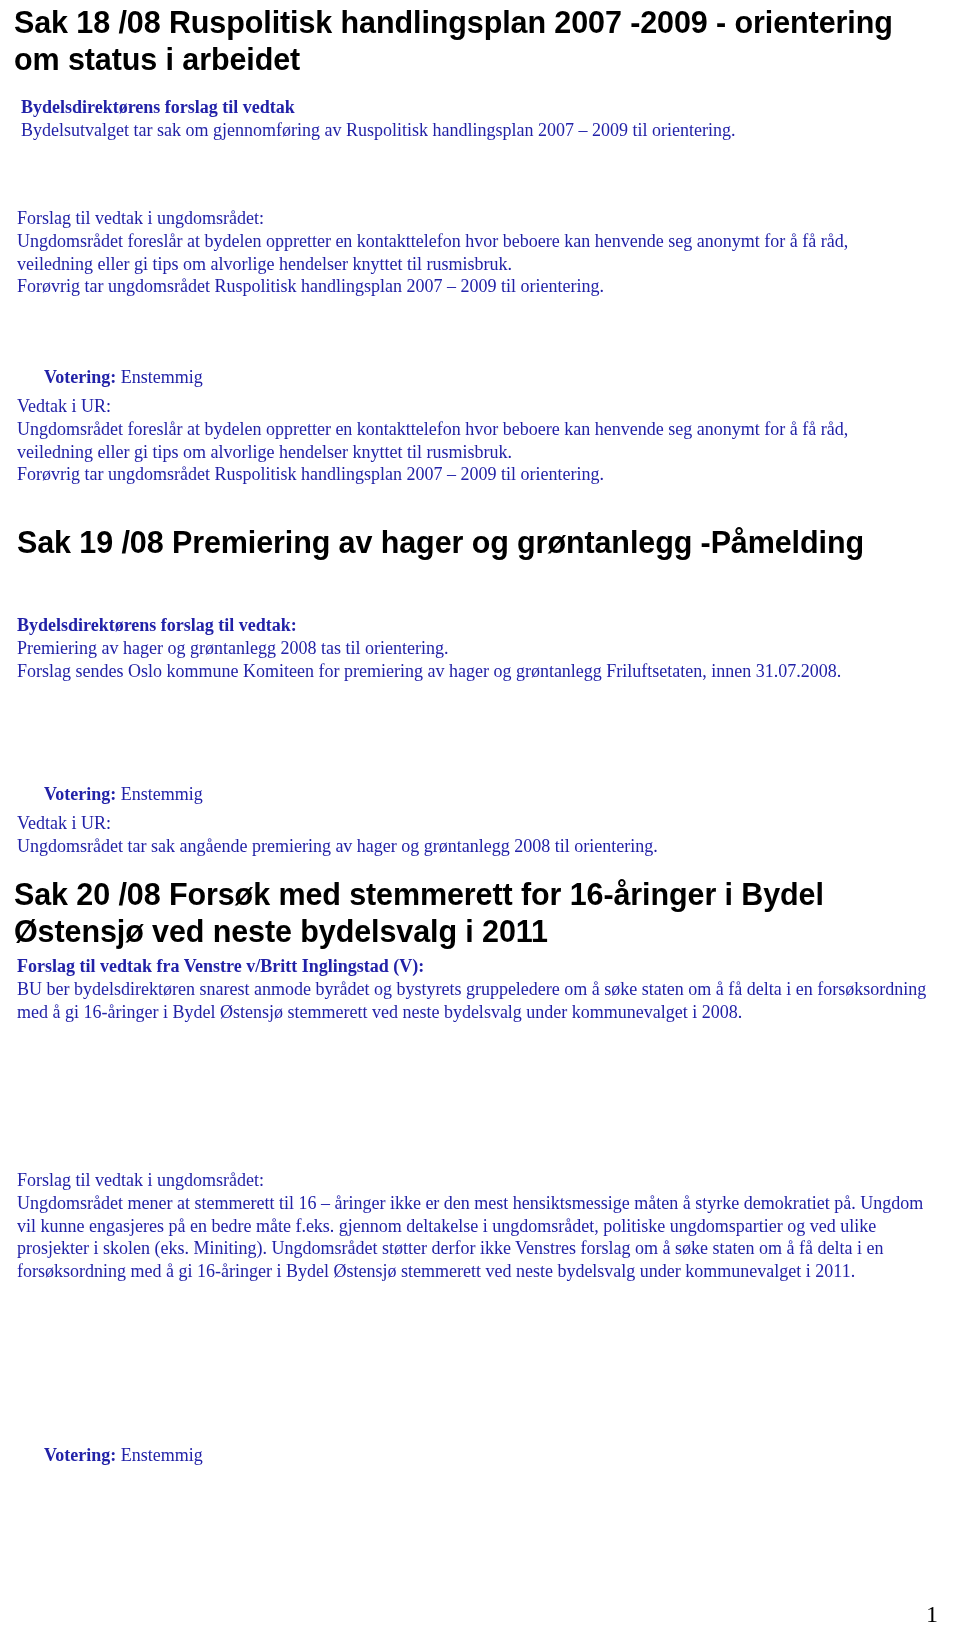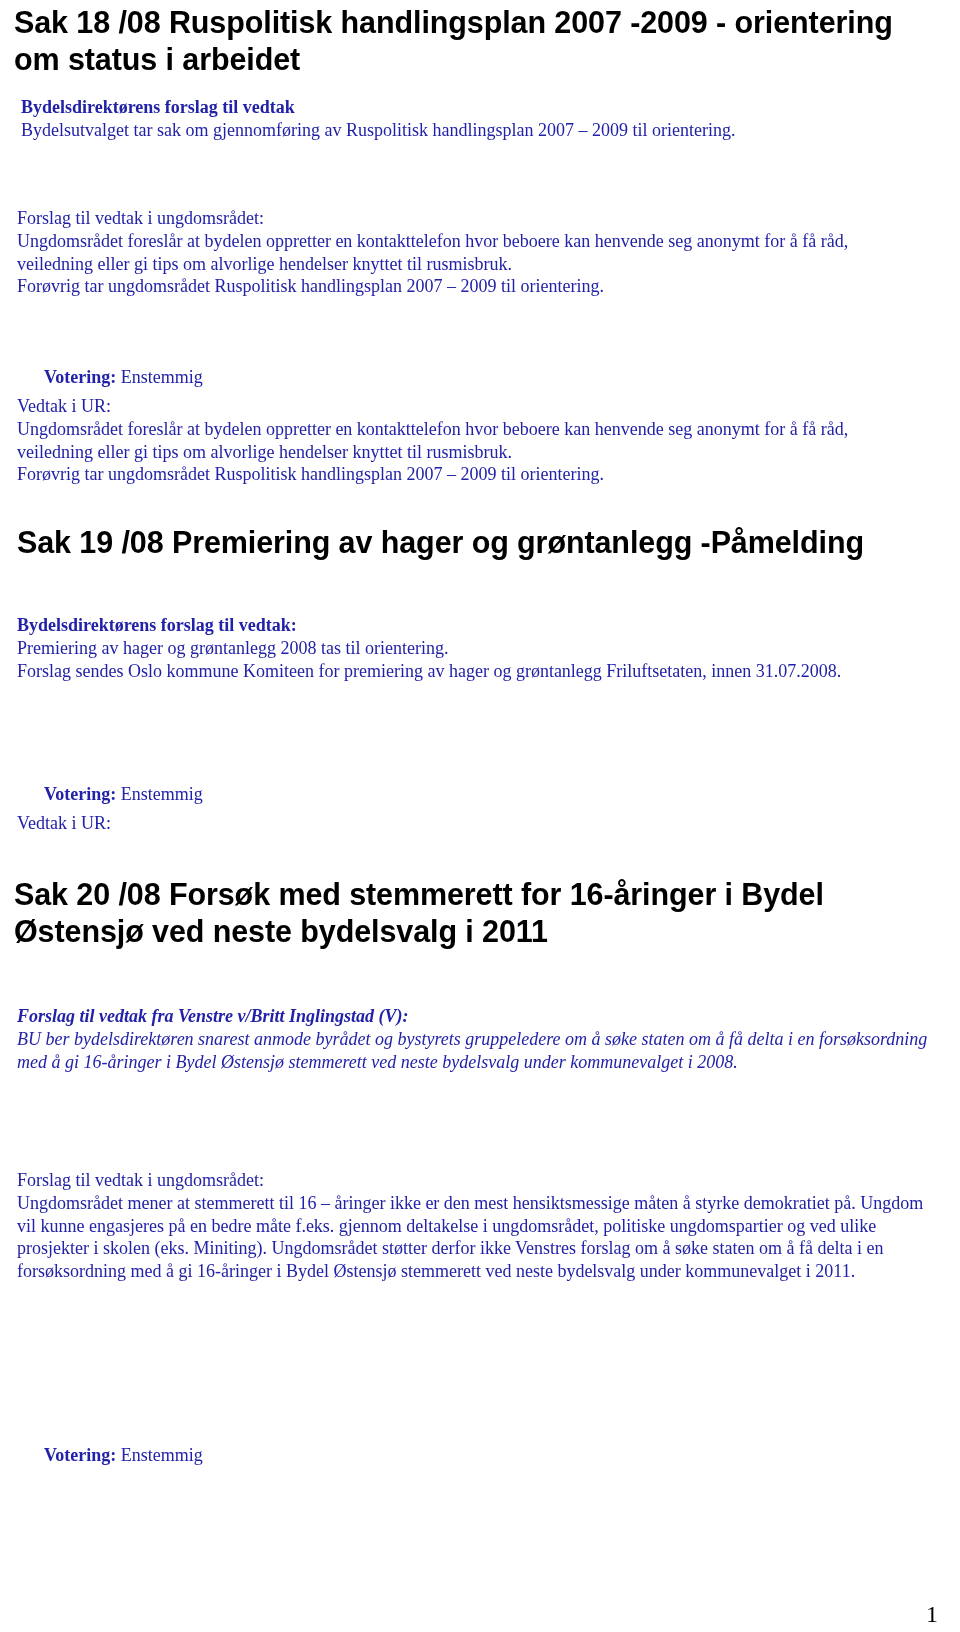--- a/index.html
+++ b/index.html
@@ -108,25 +108,26 @@
   </div>
 
   <div class="blk t17" style="top:760px;">
     <div class="body-line">
       <span class="lead">Votering:</span><span> Enstemmig</span>
     </div>
   </div>
 
   <div class="blk t17" style="top:812px; width:910px;">
     <div class="body-line">Vedtak i UR:</div>
+    <div class="body-line">Ungdomsrådet tar sak angående premiering av hager og grøntanlegg 2008 til orientering.</div>
   </div>
 
   <h1 class="sak-heading blk t14 w-full" style="top:876px;">Sak 20 /08  Forsøk med stemmerett for 16-åringer i Bydel Østensjø ved neste bydelsvalg i 2011</h1>
 
-  <div class="blk t17" style="top:1005px; width:915px;font-style:italic;">
+  <div class="blk t17" style="top:955px; width:915px;">
     <div class="body-line lead">Forslag til vedtak fra Venstre v/Britt Inglingstad (V):</div>
     <div class="body-line">BU ber bydelsdirektøren snarest anmode byrådet og bystyrets gruppeledere om å søke staten om å få delta i en forsøksordning med å gi 16-åringer i Bydel Østensjø stemmerett ved neste bydelsvalg under kommunevalget i 2008.</div>
   </div>
 
   <div class="blk t17" style="top:1169px; width:918px;">
     <div class="body-line">Forslag til vedtak i ungdomsrådet:</div>
     <div class="body-line">Ungdomsrådet mener at stemmerett til 16 – åringer ikke er den mest hensiktsmessige måten å styrke demokratiet på. Ungdom vil kunne engasjeres på en bedre måte f.eks. gjennom deltakelse i ungdomsrådet, politiske ungdomspartier og ved ulike prosjekter i skolen (eks. Miniting). Ungdomsrådet støtter derfor ikke Venstres forslag om å søke staten om å få delta i en forsøksordning med å gi 16-åringer i Bydel Østensjø stemmerett ved neste bydelsvalg under kommunevalget i 2011.</div>
   </div>
 
   <div class="blk t17" style="top:1421px;">

